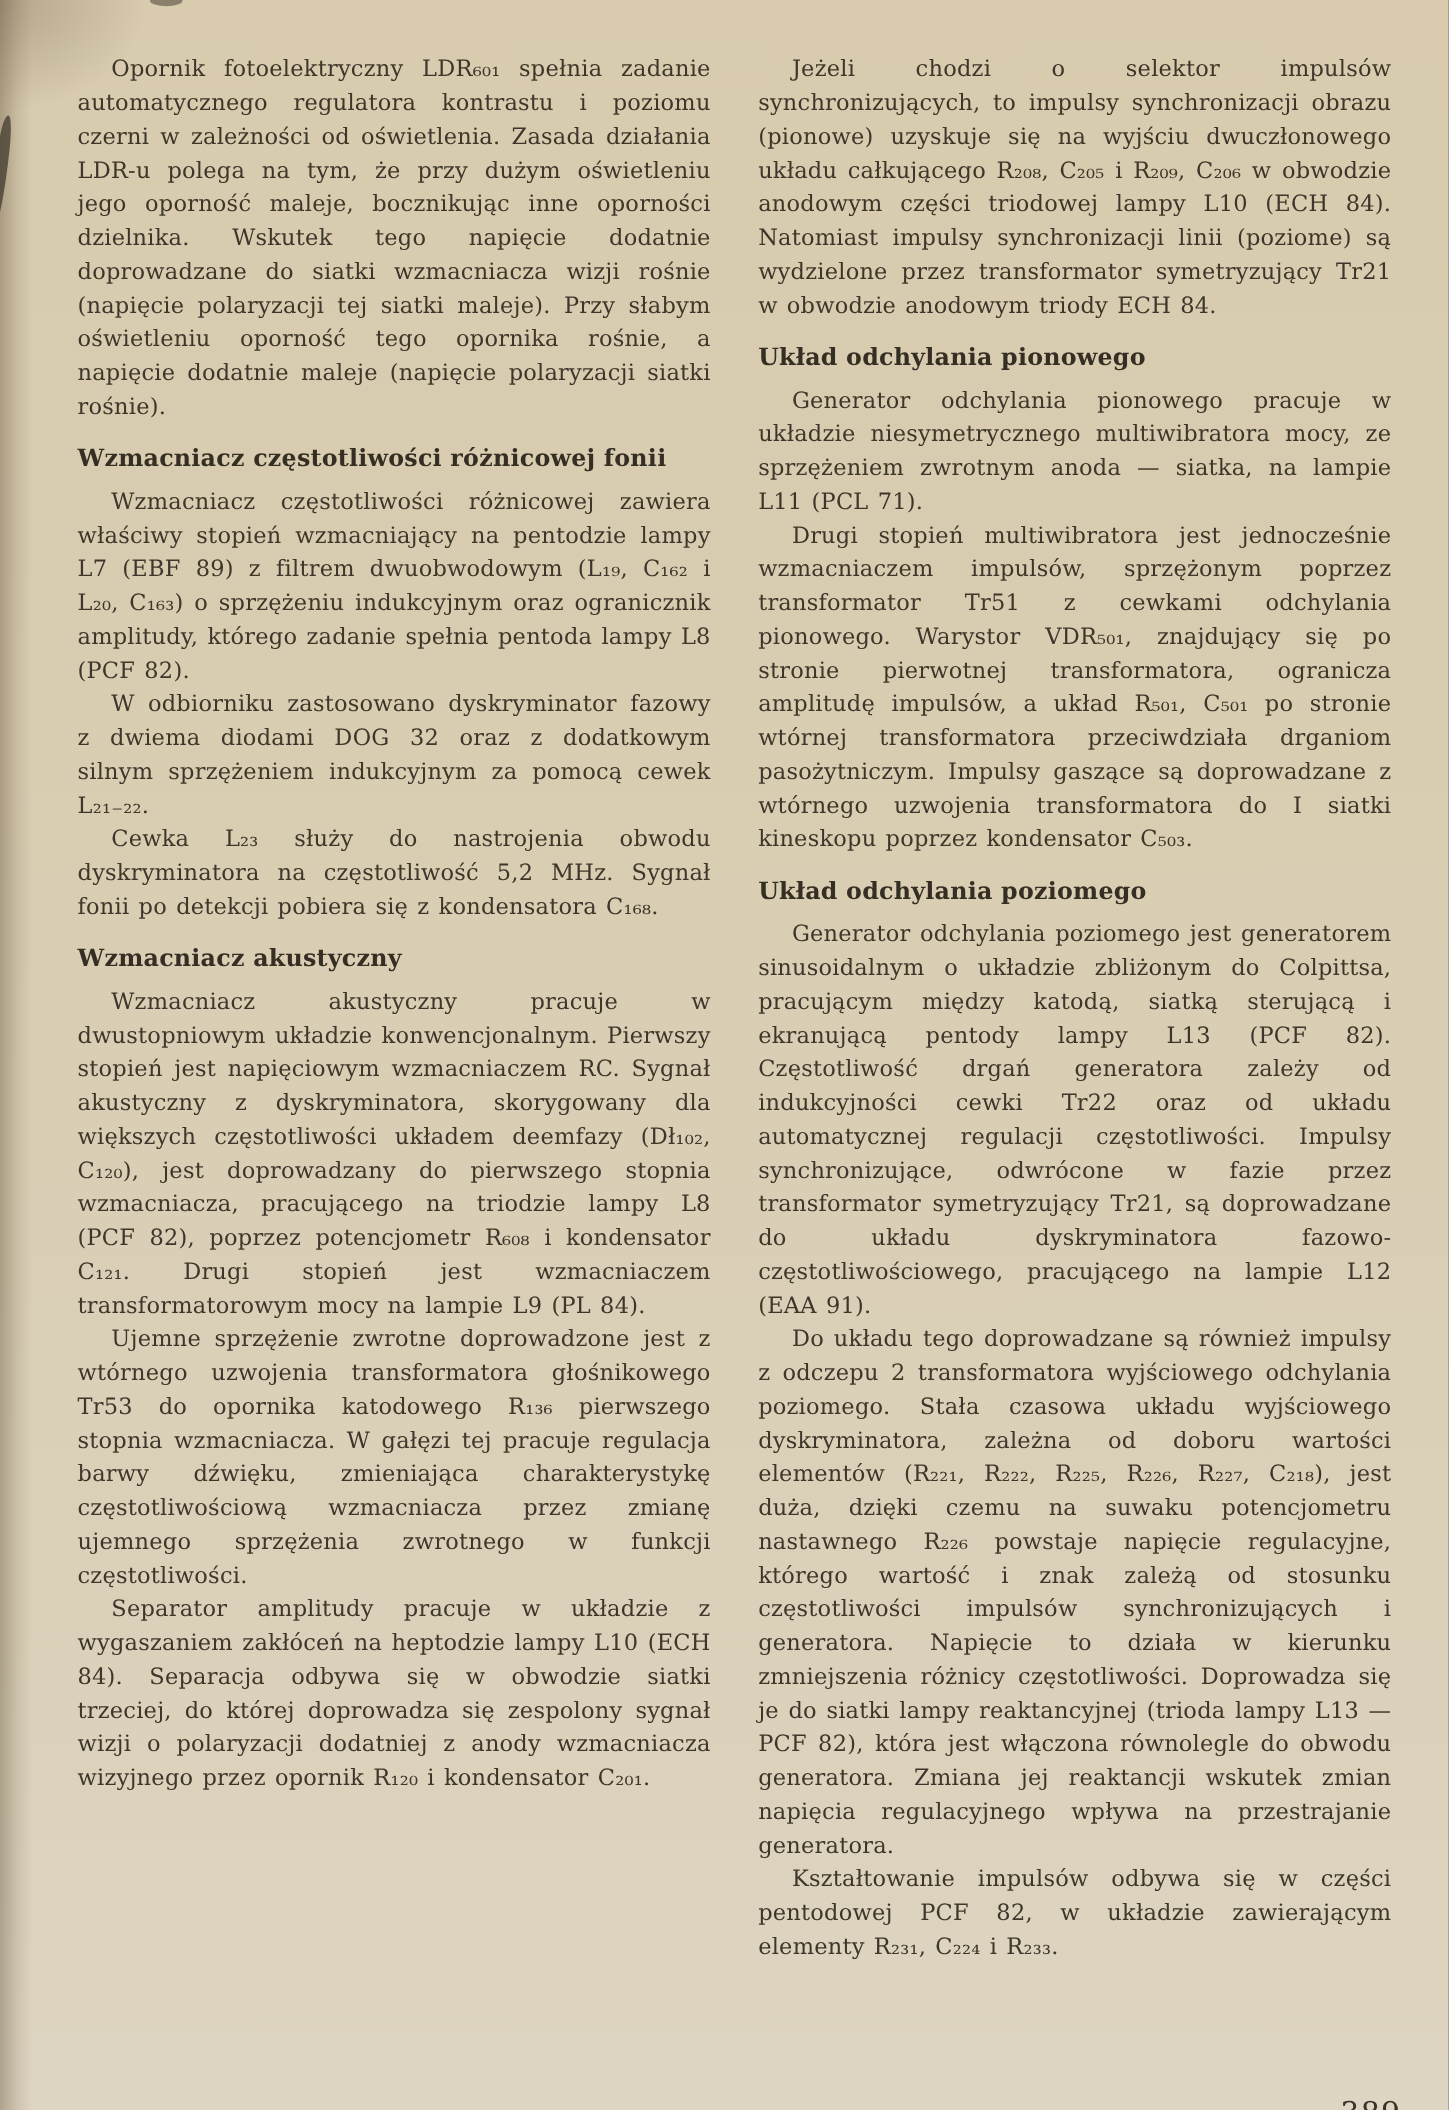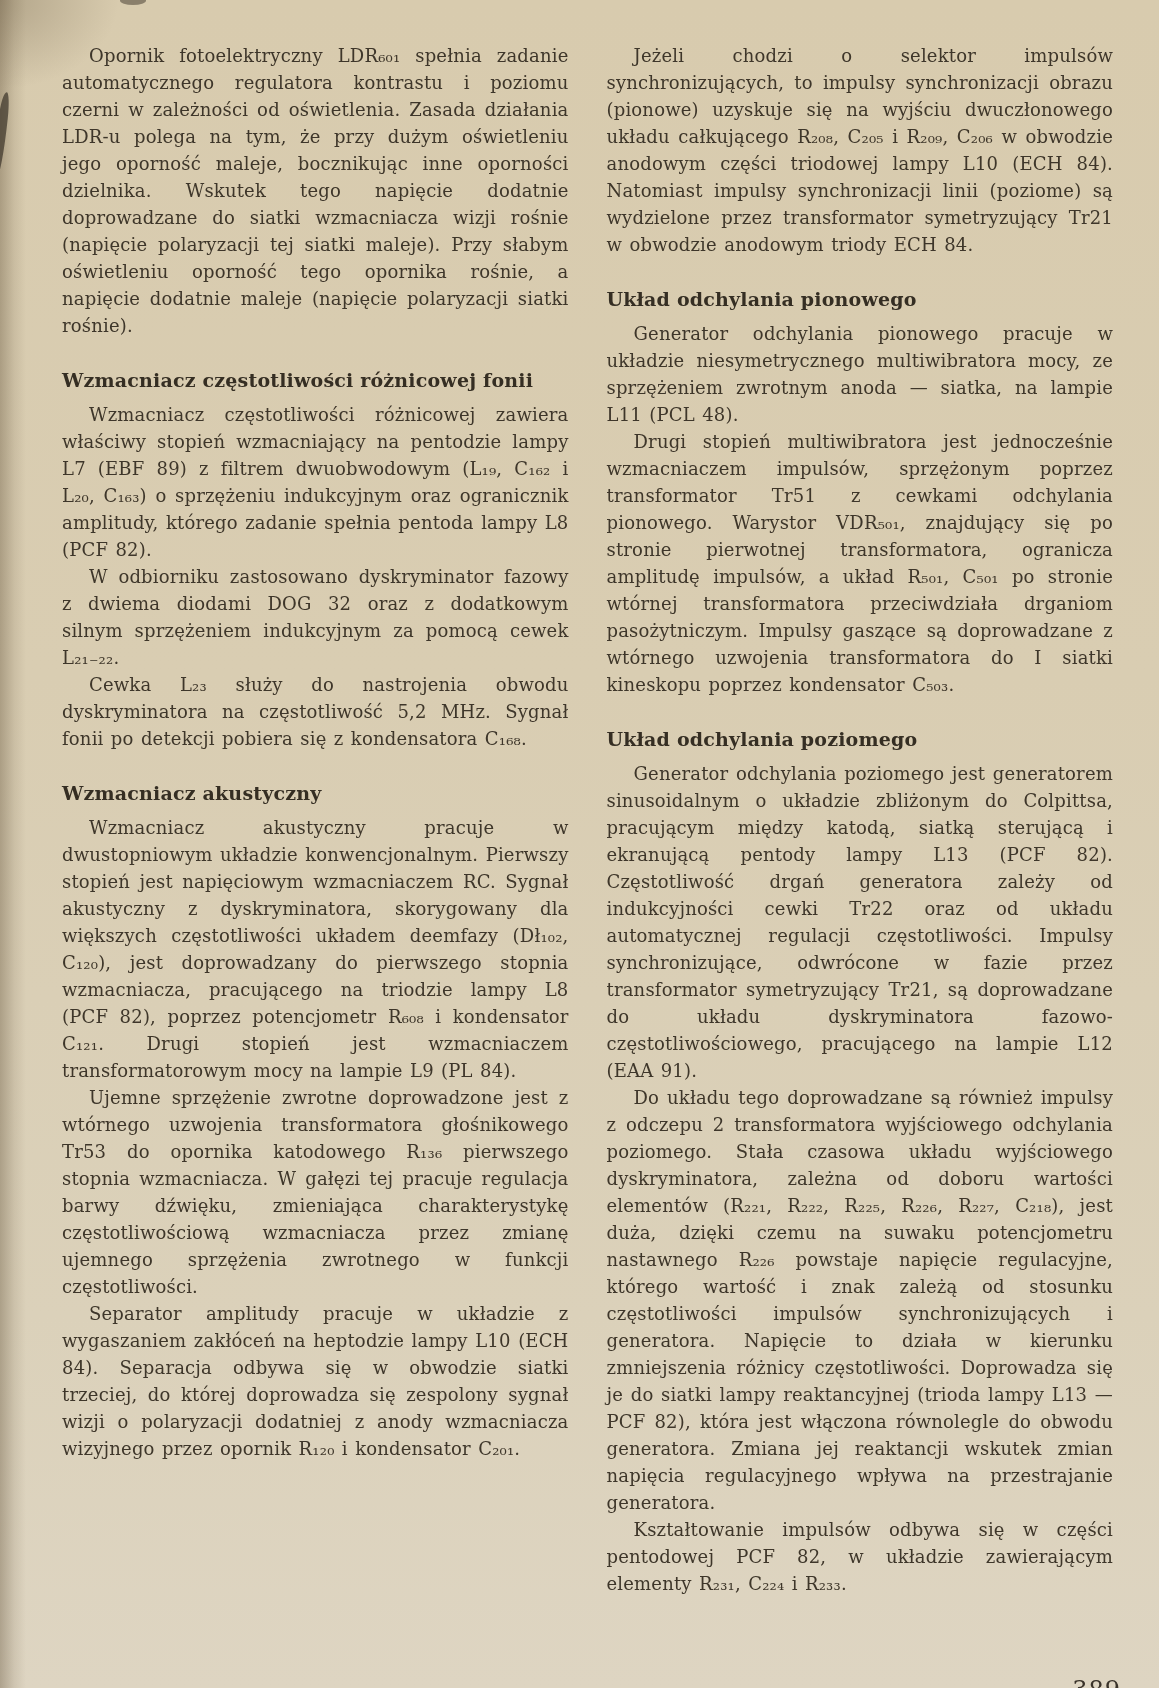--- a/index.html
+++ b/index.html
@@ -65,21 +65,21 @@
     margin: 0;
     font-size: 18px;
     line-height: 27px;
     text-align: justify;
     text-indent: 1.5em;
     letter-spacing: 0.01em;
     word-spacing: 0.08em;
     hyphens: auto;
   }
   .col h2 {
-    margin: 28px 0 8px 0;
+    margin: 15px 0 8px 0;
     font-size: 19px;
     line-height: 26px;
     font-weight: bold;
     color: #352e23;
     text-indent: 0;
     letter-spacing: 0.01em;
   }
   .page-number {
     position: absolute;
     right: 38px;
@@ -110,21 +110,21 @@
       <h2>Wzmacniacz akustyczny</h2>
       <p>Wzmacniacz akustyczny pracuje w dwustopniowym układzie konwencjonalnym. Pierwszy stopień jest napięciowym wzmacniaczem RC. Sygnał akustyczny z dyskryminatora, skorygowany dla większych częstotliwości układem deemfazy (Dł₁₀₂, C₁₂₀), jest doprowadzany do pierwszego stopnia wzmacniacza, pracującego na triodzie lampy L8 (PCF 82), poprzez potencjometr R₆₀₈ i kondensator C₁₂₁. Drugi stopień jest wzmacniaczem transformatorowym mocy na lampie L9 (PL 84).</p>
       <p>Ujemne sprzężenie zwrotne doprowadzone jest z wtórnego uzwojenia transformatora głośnikowego Tr53 do opornika katodowego R₁₃₆ pierwszego stopnia wzmacniacza. W gałęzi tej pracuje regulacja barwy dźwięku, zmieniająca charakterystykę częstotliwościową wzmacniacza przez zmianę ujemnego sprzężenia zwrotnego w funkcji częstotliwości.</p>
       <p>Separator amplitudy pracuje w układzie z wygaszaniem zakłóceń na heptodzie lampy L10 (ECH 84). Separacja odbywa się w obwodzie siatki trzeciej, do której doprowadza się zespolony sygnał wizji o polaryzacji dodatniej z anody wzmacniacza wizyjnego przez opornik R₁₂₀ i kondensator C₂₀₁.</p>
 
     </div>
 
     <div class="col">
       <p>Jeżeli chodzi o selektor impulsów synchronizujących, to impulsy synchronizacji obrazu (pionowe) uzyskuje się na wyjściu dwuczłonowego układu całkującego R₂₀₈, C₂₀₅ i R₂₀₉, C₂₀₆ w obwodzie anodowym części triodowej lampy L10 (ECH 84). Natomiast impulsy synchronizacji linii (poziome) są wydzielone przez transformator symetryzujący Tr21 w obwodzie anodowym triody ECH 84.</p>
       <h2>Układ odchylania pionowego</h2>
-      <p>Generator odchylania pionowego pracuje w układzie niesymetrycznego multiwibratora mocy, ze sprzężeniem zwrotnym anoda — siatka, na lampie L11 (PCL 48).</p>
+      <p>Generator odchylania pionowego pracuje w układzie niesymetrycznego multiwibratora mocy, ze sprzężeniem zwrotnym anoda — siatka, na lampie L11 (PCL 71).</p>
       <p>Drugi stopień multiwibratora jest jednocześnie wzmacniaczem impulsów, sprzężonym poprzez transformator Tr51 z cewkami odchylania pionowego. Warystor VDR₅₀₁, znajdujący się po stronie pierwotnej transformatora, ogranicza amplitudę impulsów, a układ R₅₀₁, C₅₀₁ po stronie wtórnej transformatora przeciwdziała drganiom pasożytniczym. Impulsy gaszące są doprowadzane z wtórnego uzwojenia transformatora do I siatki kineskopu poprzez kondensator C₅₀₃.</p>
       <h2>Układ odchylania poziomego</h2>
       <p>Generator odchylania poziomego jest generatorem sinusoidalnym o układzie zbliżonym do Colpittsa, pracującym między katodą, siatką sterującą i ekranującą pentody lampy L13 (PCF 82). Częstotliwość drgań generatora zależy od indukcyjności cewki Tr22 oraz od układu automatycznej regulacji częstotliwości. Impulsy synchronizujące, odwrócone w fazie przez transformator symetryzujący Tr21, są doprowadzane do układu dyskryminatora fazowo-częstotliwościowego, pracującego na lampie L12 (EAA 91).</p>
       <p>Do układu tego doprowadzane są również impulsy z odczepu 2 transformatora wyjściowego odchylania poziomego. Stała czasowa układu wyjściowego dyskryminatora, zależna od doboru wartości elementów (R₂₂₁, R₂₂₂, R₂₂₅, R₂₂₆, R₂₂₇, C₂₁₈), jest duża, dzięki czemu na suwaku potencjometru nastawnego R₂₂₆ powstaje napięcie regulacyjne, którego wartość i znak zależą od stosunku częstotliwości impulsów synchronizujących i generatora. Napięcie to działa w kierunku zmniejszenia różnicy częstotliwości. Doprowadza się je do siatki lampy reaktancyjnej (trioda lampy L13 — PCF 82), która jest włączona równolegle do obwodu generatora. Zmiana jej reaktancji wskutek zmian napięcia regulacyjnego wpływa na przestrajanie generatora.</p>
       <p>Kształtowanie impulsów odbywa się w części pentodowej PCF 82, w układzie zawierającym elementy R₂₃₁, C₂₂₄ i R₂₃₃.</p>
 
     </div>
 
   </div>
 

